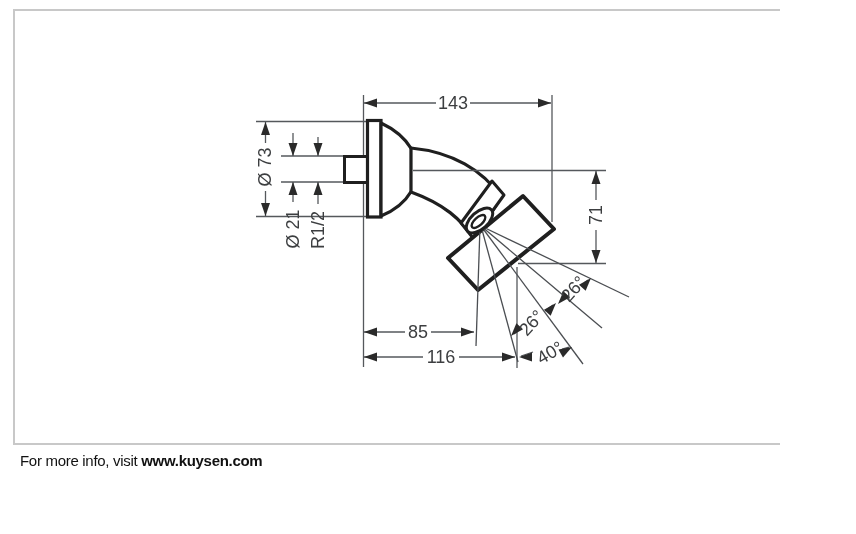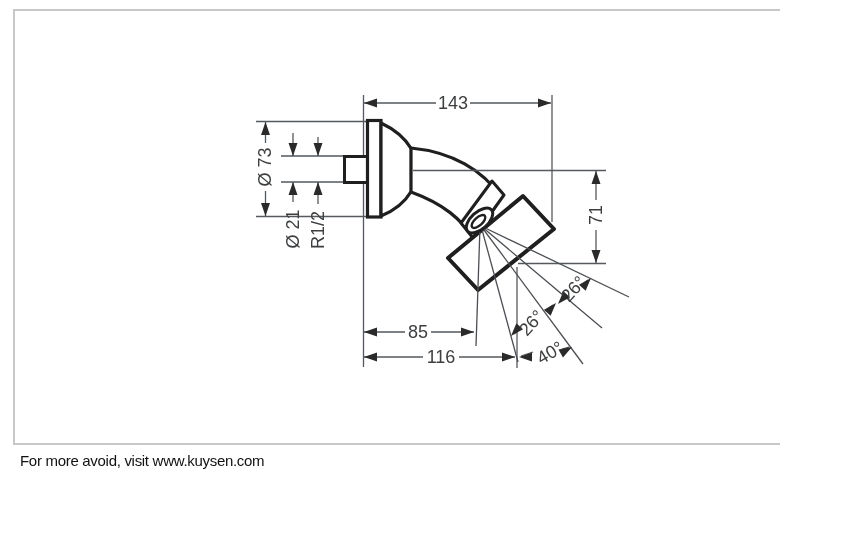--- a/index.html
+++ b/index.html
@@ -2,21 +2,21 @@
 <html><head>
 <meta charset="utf-8">
 <style>
   html,body{margin:0;padding:0;background:#ffffff;}
   .page{position:relative;width:780px;height:534px;background:#fff;overflow:hidden;
         font-family:"Liberation Sans", sans-serif;}
   .spec-svg{position:absolute;left:0;top:0;}
   .dim-text{font-family:"Liberation Sans", sans-serif;font-size:18px;fill:#3c3e40;}
   .footer{position:absolute;left:20px;top:450px;width:810px;
           font-size:15px;line-height:21.7px;letter-spacing:-0.3px;color:#111;}
-  .footer .bold{font-weight:normal;text-align:right;}
+  .footer .bold{font-weight:bold;text-align:right;}
 </style>
 </head>
 <body>
 
 <div class="page">
 
   <svg class="spec-svg" width="856" height="534" viewBox="0 0 856 534">
 
     <rect x="14" y="10" width="831" height="434" fill="#ffffff" stroke="#c8c8c8" stroke-width="2"></rect>
 
@@ -155,16 +155,16 @@
         <line x1="521" y1="356" x2="533" y2="352"></line>
         <line x1="562" y1="349" x2="569" y2="347"></line>
       </g>
       <path d="M0,0 L13,4.5 L13,-4.5 Z" fill="#2a2a2a" transform="translate(519,357)"></path>
       <path d="M0,0 L13,4.5 L13,-4.5 Z" fill="#2a2a2a" transform="translate(572,347) rotate(150)"></path>
       <text class="dim-text" text-anchor="middle" transform="translate(553,358) rotate(-30)">40°</text>
     </g>
   </svg>
 
   <div class="footer">
-    <div><span>For more avoid, visit </span><span class="bold">www.kuysen.com</span></div>
+    <div><span>For more info, visit </span><span class="bold">www.kuysen.com</span></div>
   </div>
 
 </div>
 
 </body></html>

